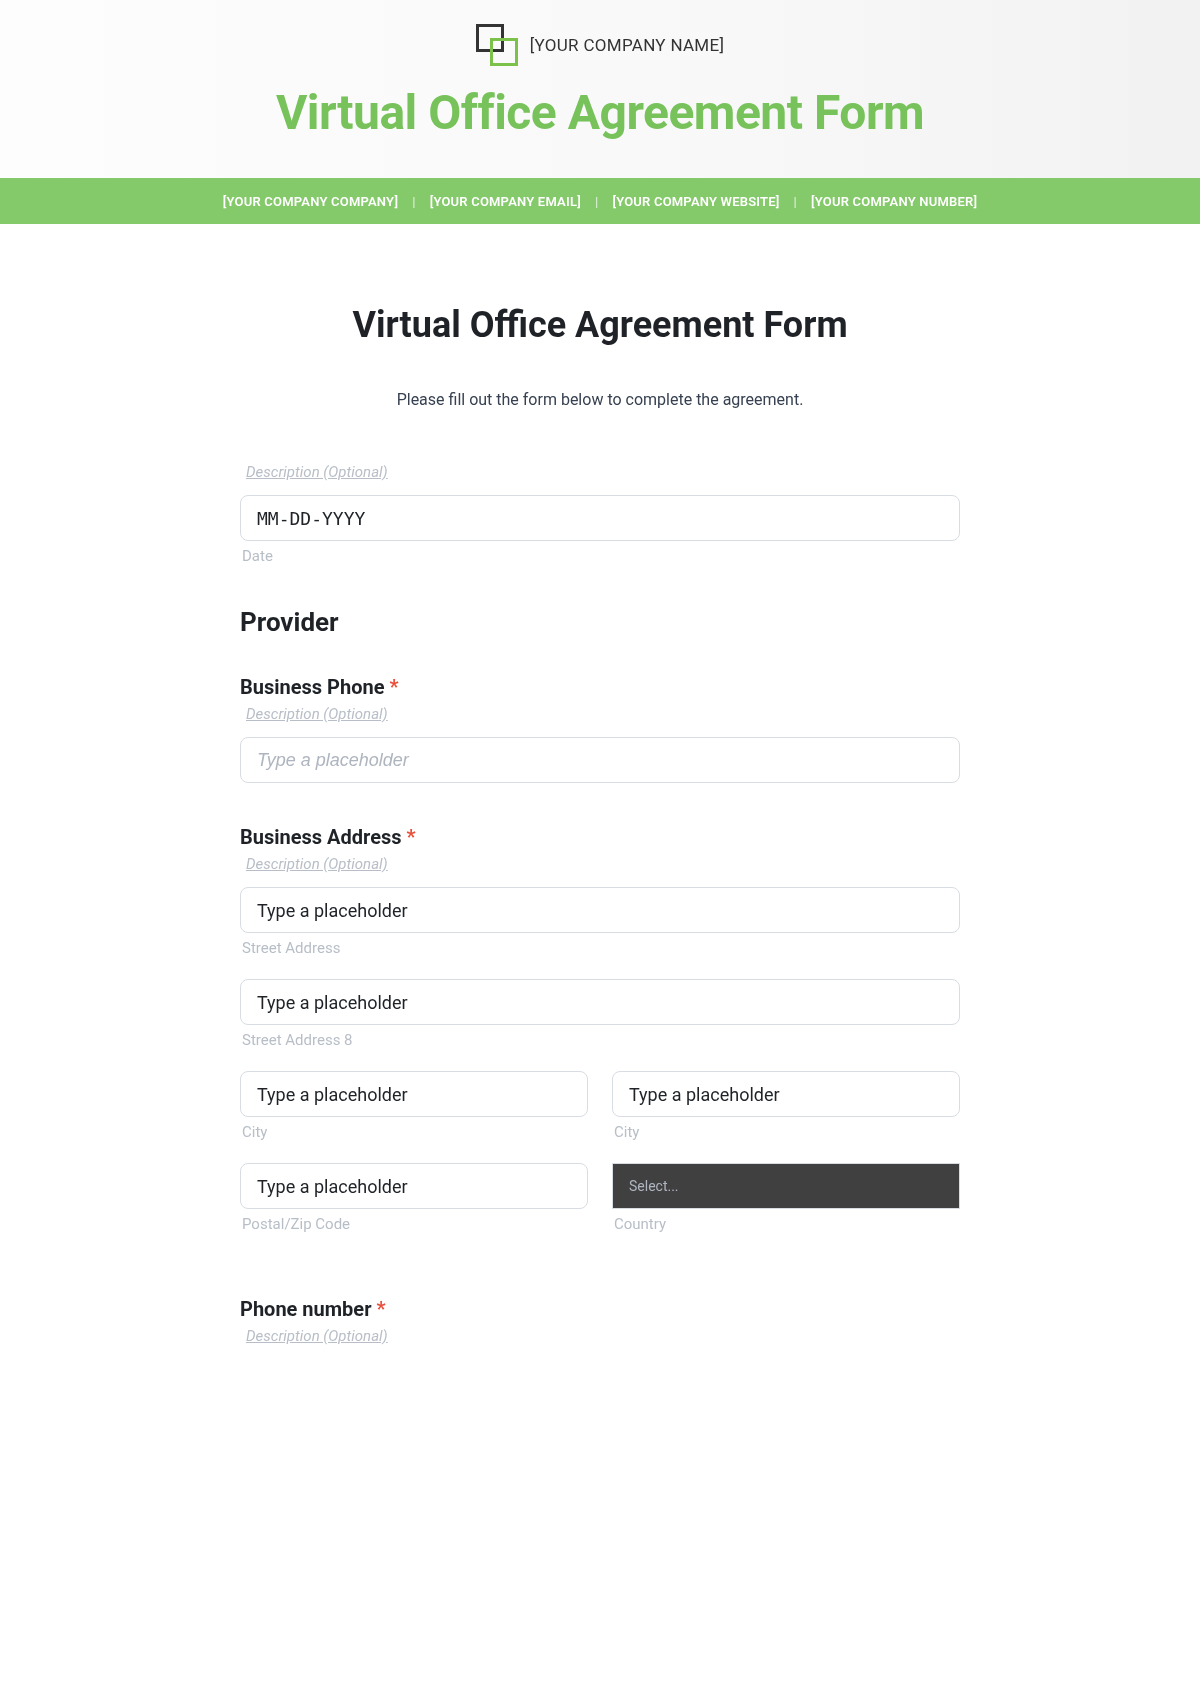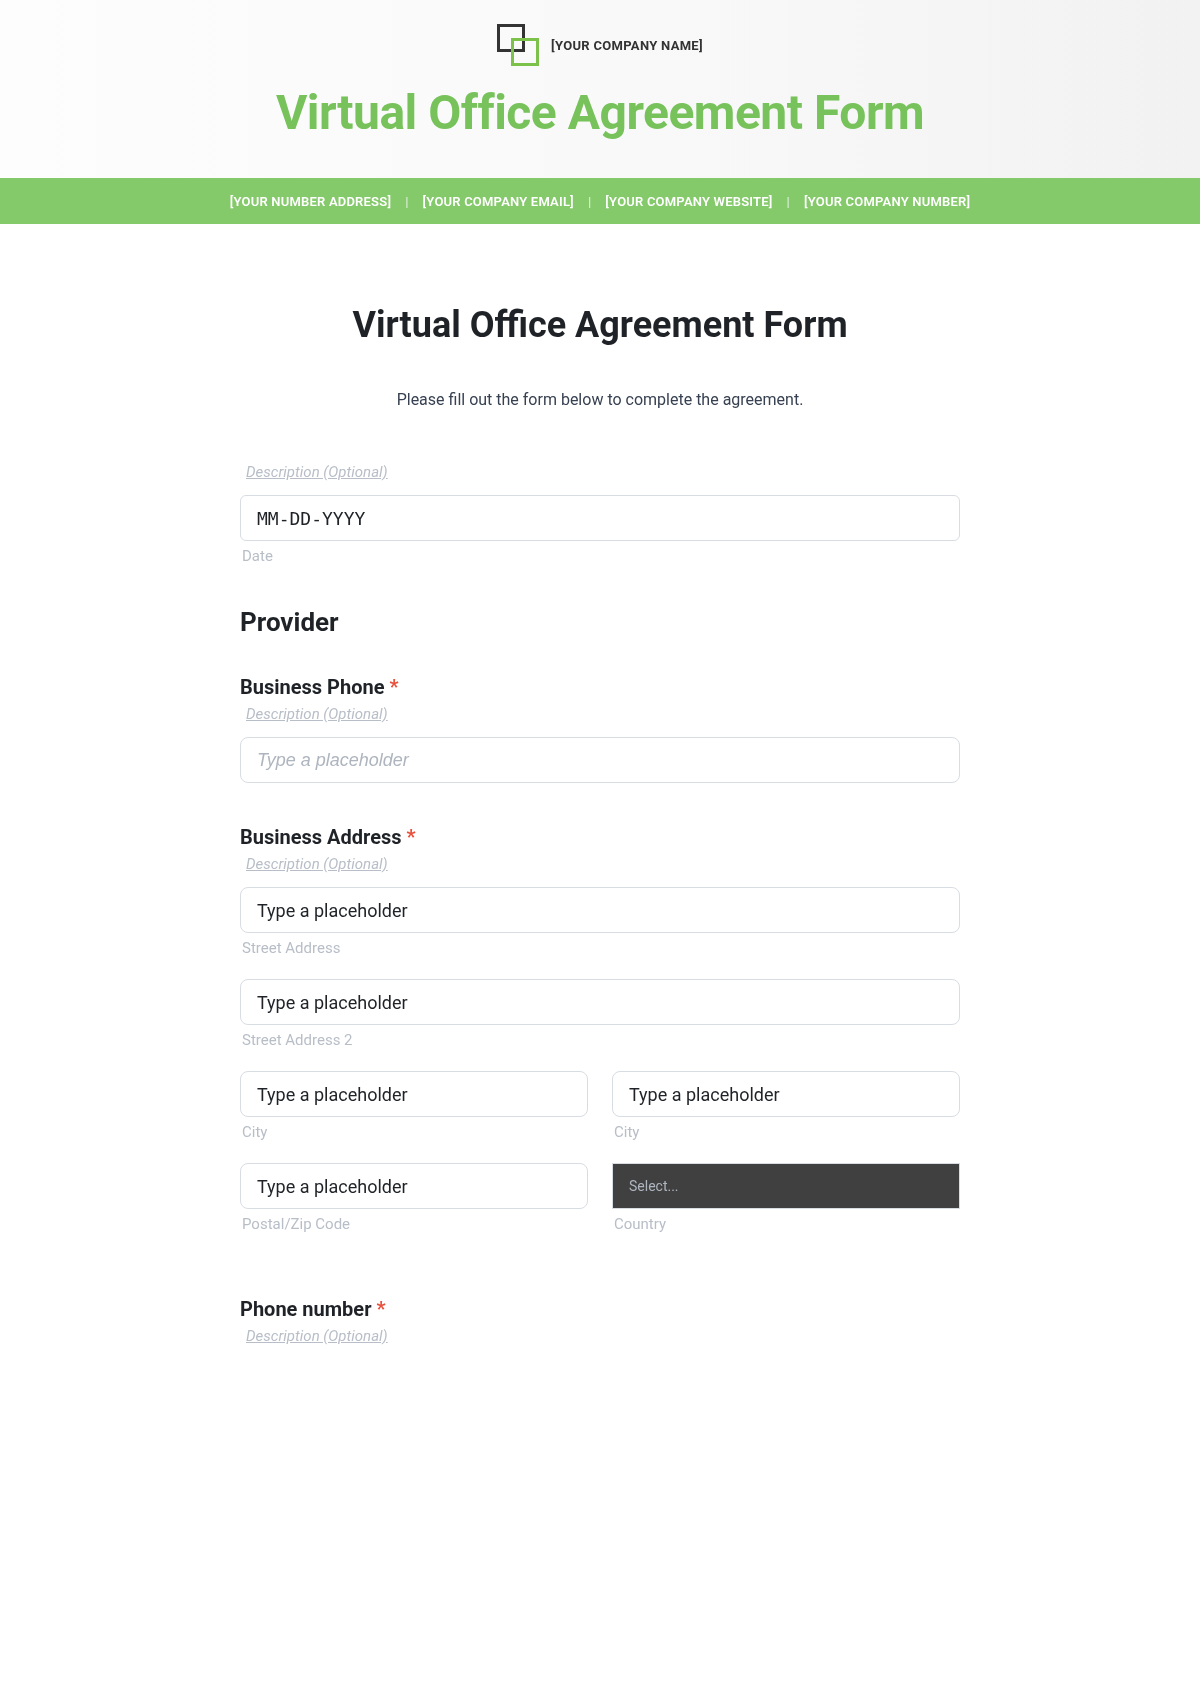--- a/index.html
+++ b/index.html
@@ -3,21 +3,21 @@
 <meta charset="utf-8">
 <style>
 * { box-sizing: border-box; margin: 0; padding: 0; }
 body { font-family: -apple-system, BlinkMacSystemFont, "Segoe UI", Roboto, Helvetica, Arial, sans-serif; background: #fff; color: #1f2328; width: 1200px; }
 .header-section { position: relative; height: 178px; background: linear-gradient(90deg, rgba(255,255,255,0.95) 0%, rgba(255,255,255,0.9) 60%, rgba(245,245,245,0.7) 100%); overflow: hidden; }
 .header-bg { position: absolute; inset: 0; background: linear-gradient(90deg, #fafafa 0%, #f0f0f0 50%, #e8e8e8 100%); opacity: 0.4; }
 .logo-row { display: flex; align-items: center; justify-content: center; gap: 12px; padding-top: 24px; position: relative; z-index: 2; }
 .logo-squares { position: relative; width: 42px; height: 42px; }
 .sq1 { position: absolute; width: 28px; height: 28px; border: 3px solid #333; top: 0; left: 0; }
 .sq2 { position: absolute; width: 28px; height: 28px; border: 3px solid #7cc24a; bottom: 0; right: 0; }
-.company-name { font-size: 13px; font-weight: 700; color: #333; letter-spacing: 0.3px; }
+.company-name { font-size: 17px; font-weight: 400; color: #333; letter-spacing: 0.3px; }
 .hero-title { text-align: center; font-size: 48px; font-weight: 700; color: #77c25b; letter-spacing: -0.5px; margin-top: 18px; position: relative; z-index: 2; }
 .green-bar { background: #84c96a; height: 46px; display: flex; align-items: center; justify-content: center; gap: 14px; color: #fff; font-size: 13px; font-weight: 600; letter-spacing: 0.2px; }
 .green-bar .sep { color: rgba(255,255,255,0.7); }
 .content { max-width: 720px; margin: 0 auto; padding: 80px 0 40px; }
 .form-title { text-align: center; font-size: 36px; font-weight: 700; color: #1f2328; margin-bottom: 18px; }
 .form-subtitle { text-align: center; font-size: 16px; color: #374151; margin-bottom: 54px; margin-top: 44px; }
 .field-group { margin-bottom: 42px; }
 .field-label { font-size: 20px; font-weight: 700; color: #1f2328; margin-bottom: 6px; }
 .req { color: #e8503c; }
 .field-desc { font-size: 15px; font-style: italic; color: #b8bec7; margin-bottom: 14px; margin-left: 6px; text-decoration: underline; }
@@ -41,36 +41,36 @@
     <div class="logo-squares">
       <div class="sq1"></div>
         <div class="sq2"></div>
     </div>
     <div class="company-name">[YOUR COMPANY NAME]</div>
   </div>
   <div class="hero-title">Virtual Office Agreement Form</div>
 </div>
 
 <div class="green-bar">
-  <span>[YOUR NUMBER ADDRESS]</span>
+  <span>[YOUR COMPANY COMPANY]</span>
   <span class="sep">|</span>
   <span>[YOUR COMPANY EMAIL]</span>
   <span class="sep">|</span>
   <span>[YOUR COMPANY WEBSITE]</span>
   <span class="sep">|</span>
   <span>[YOUR COMPANY NUMBER]</span>
 </div>
 
 <div class="content">
   <h1 class="form-title">Virtual Office Agreement Form</h1>
   <p class="form-subtitle">Please fill out the form below to complete the agreement.</p>
 
   <div class="field-group">
     <div class="field-desc">Description (Optional)</div>
-    <input class="input-box input-val" style="font-family: -apple-system, monospace; color: rgb(31, 35, 40); border-radius: 6px;" value="MM-DD-YYYY" placeholder="MM-DD-YYYY">
+    <input class="input-box input-val" style="font-family: -apple-system, monospace; color: rgb(31, 35, 40);" value="MM-DD-YYYY" placeholder="MM-DD-YYYY">
     <div class="sublabel">Date</div>
   </div>
 
   <h2 class="section-heading">Provider</h2>
 
   <div class="field-group">
     <div class="field-label">
       <span>Business Phone</span> <span class="req">*</span>
     </div>
     <div class="field-desc">Description (Optional)</div>
@@ -84,21 +84,21 @@
     <div class="field-desc">Description (Optional)</div>
 
     <div class="input-row">
       <input class="input-box input-val" value="Type a placeholder" style="">
     </div>
     <div class="sublabel">Street Address</div>
 
     <div class="input-row">
       <input class="input-box input-val" value="Type a placeholder" style="">
     </div>
-    <div class="sublabel">Street Address 2</div>
+    <div class="sublabel">Street Address 8</div>
 
     <div class="two-col">
       <div>
         <input class="input-box input-val" value="Type a placeholder" style="">
         <div class="sublabel">City</div>
       </div>
       <div>
         <input class="input-box input-val" value="Type a placeholder" style="">
         <div class="sublabel">City</div>
       </div>

